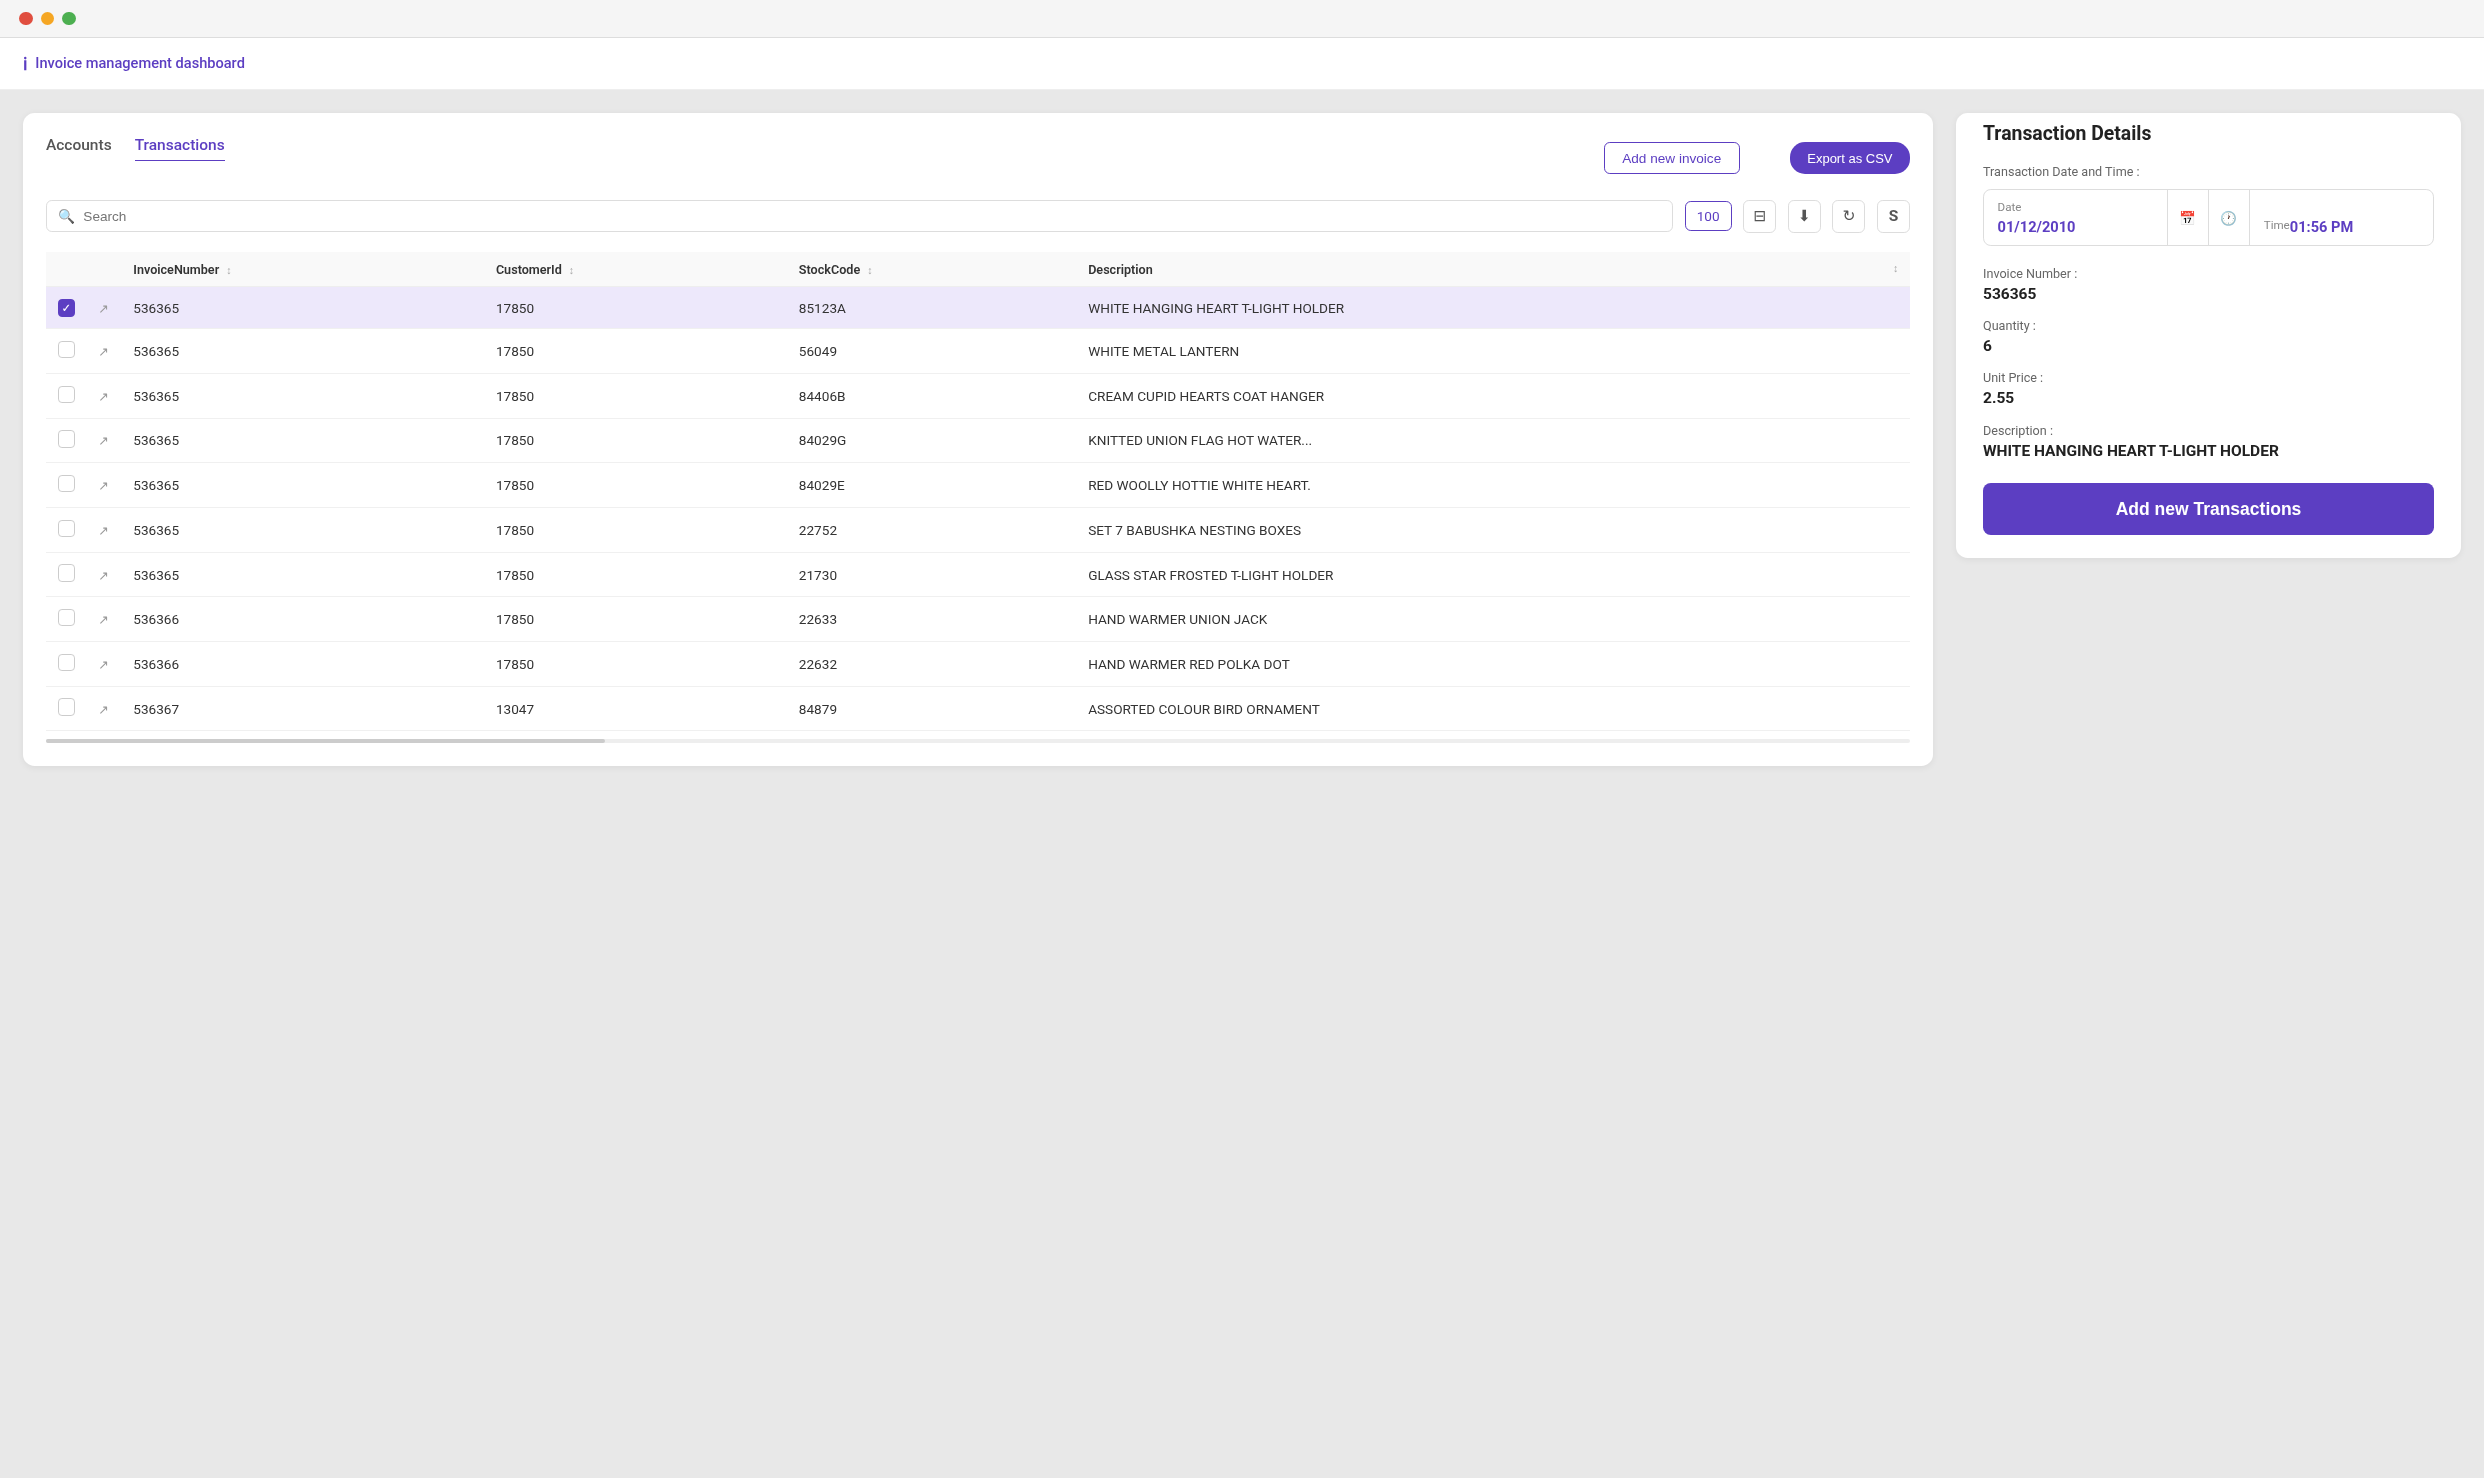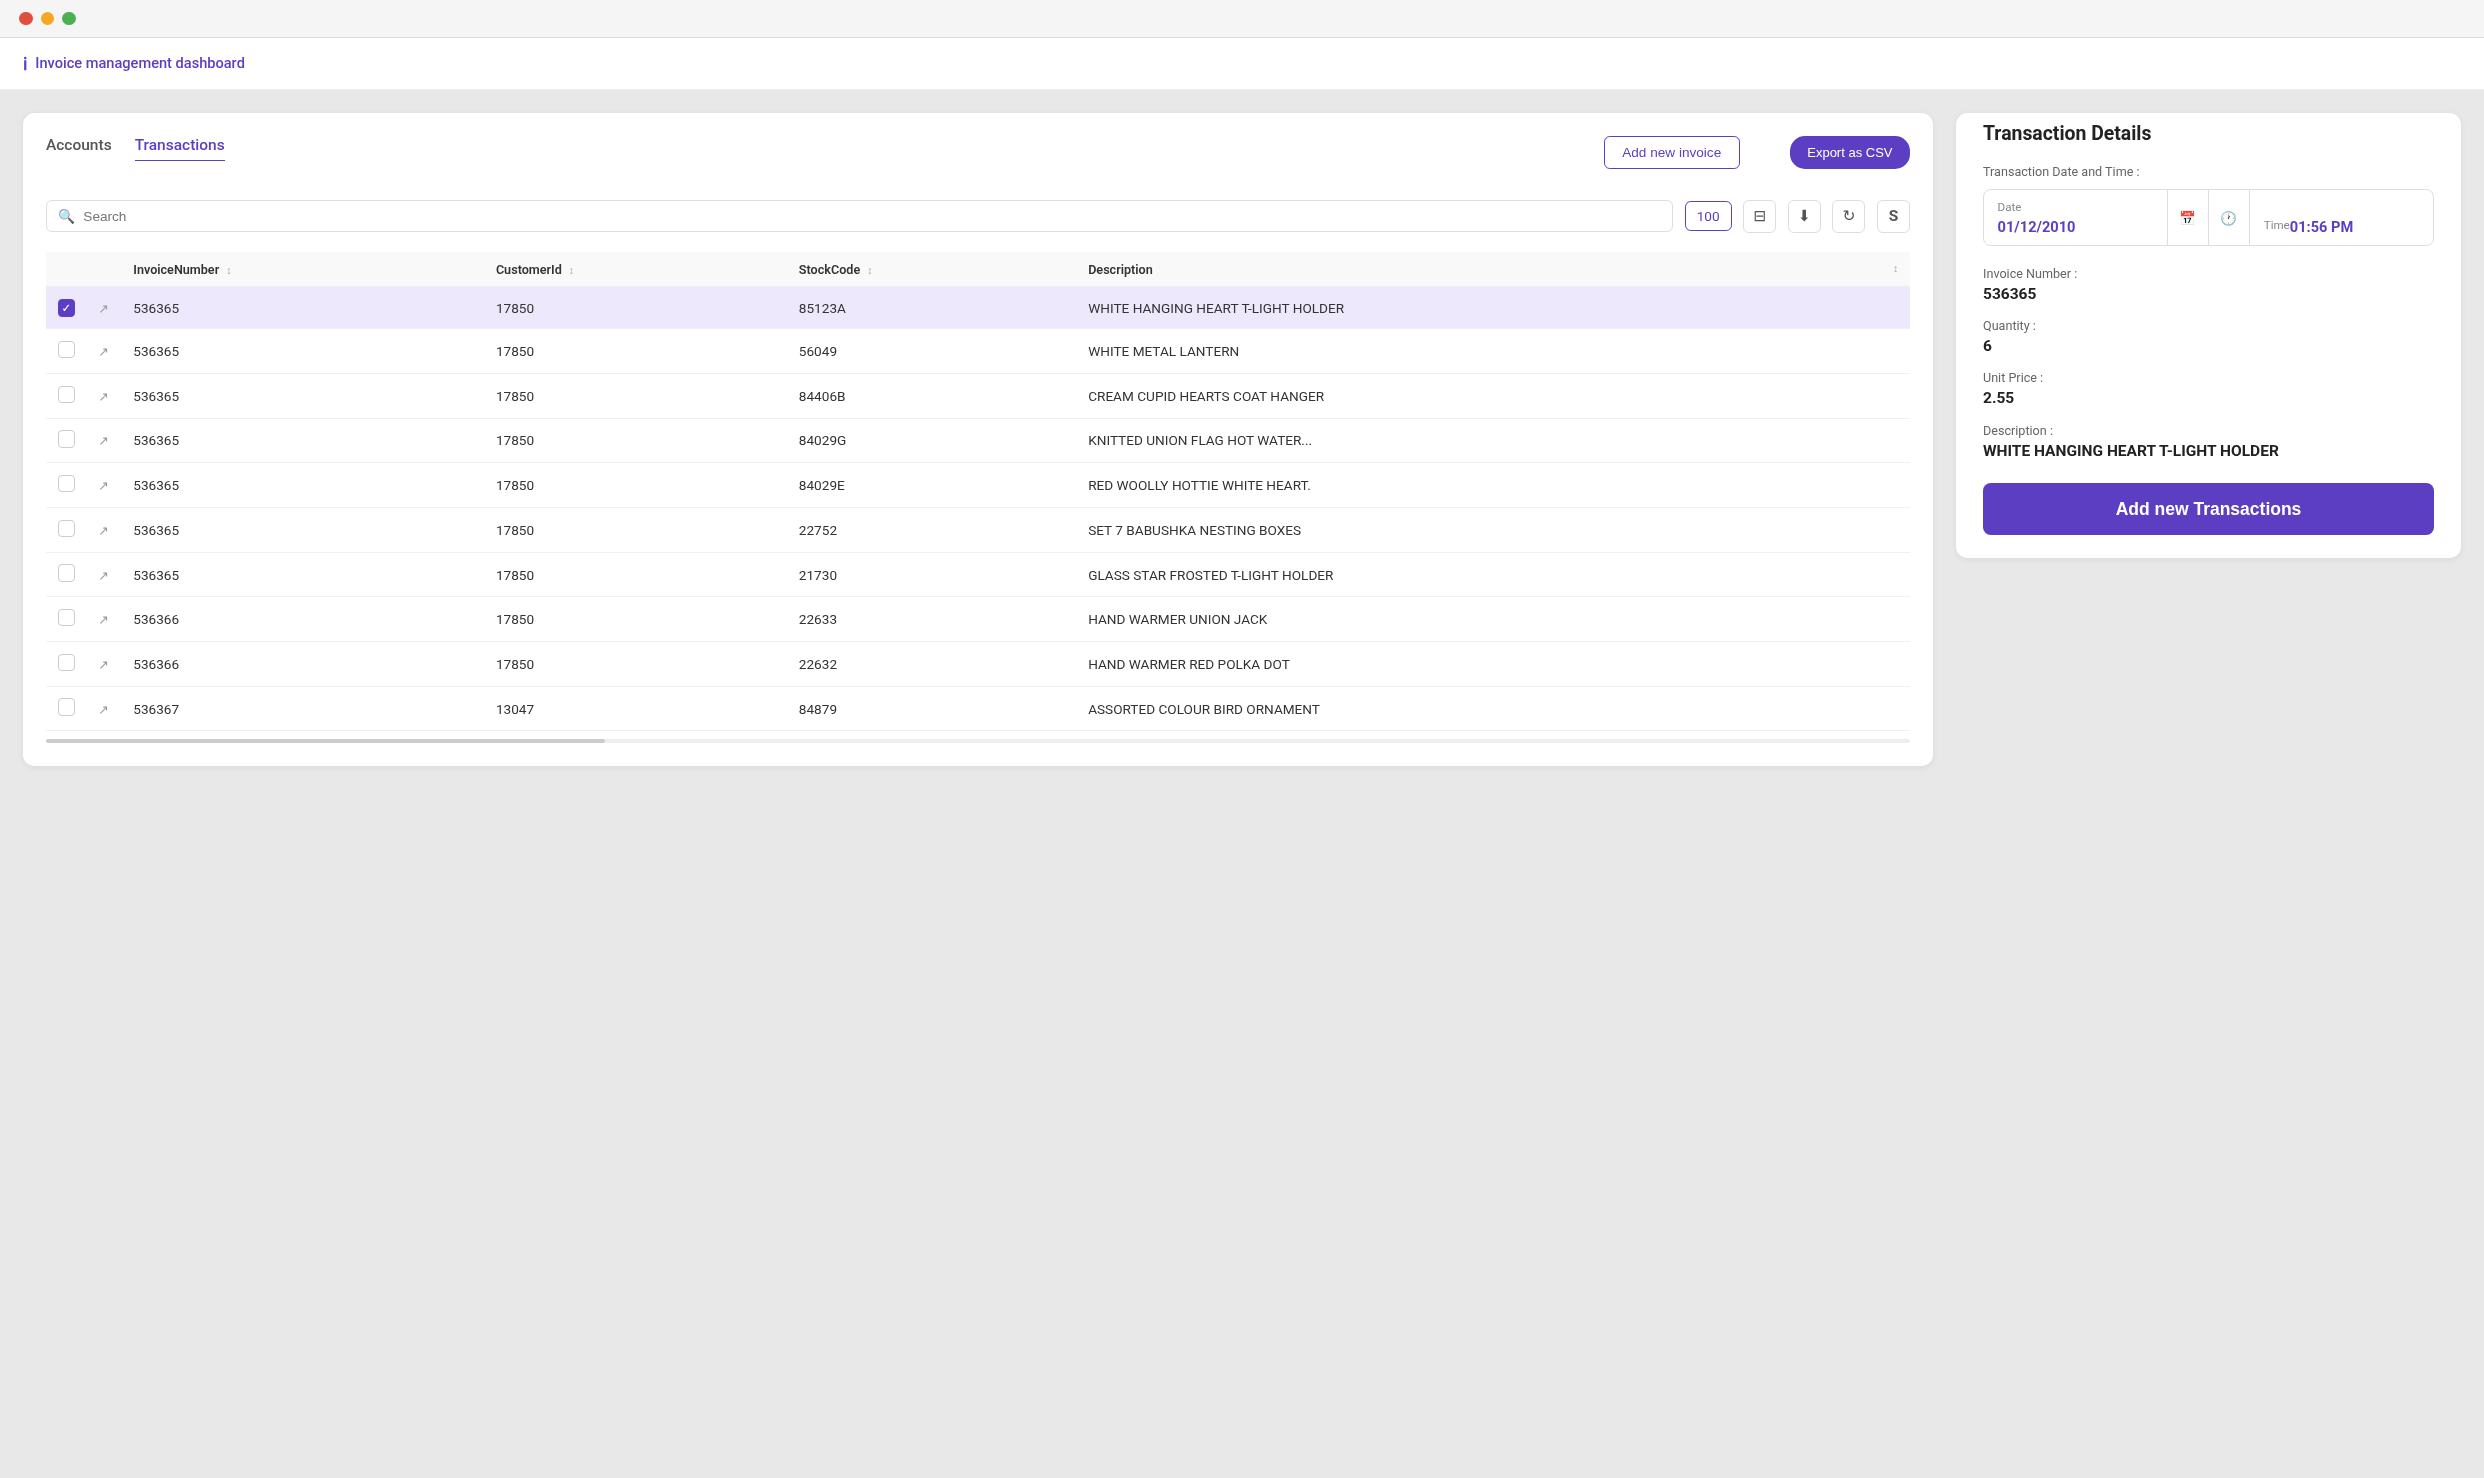--- a/index.html
+++ b/index.html
@@ -336,21 +336,21 @@
 
 <div class="app-header">
   <span class="app-header-icon">ℹ</span>
   <span class="app-header-title">Invoice management dashboard</span>
 </div>
 
 <div class="main-content">
 
   <div class="left-panel">
 
-    <div style="display:flex; align-items:flex-start; justify-content:space-between; margin-bottom:19.4px;">
+    <div style="display:flex; align-items:center; justify-content:space-between; margin-bottom:19.4px;">
       <div class="tabs">
         <div class="tab">Accounts</div>
         <div class="tab active">Transactions</div>
       </div>
       <div style="display:flex; gap:6px;">
         <button class="btn-outline">Add new invoice</button>
         <button class="btn-primary">Export as CSV</button>
       </div>
     </div>
 

